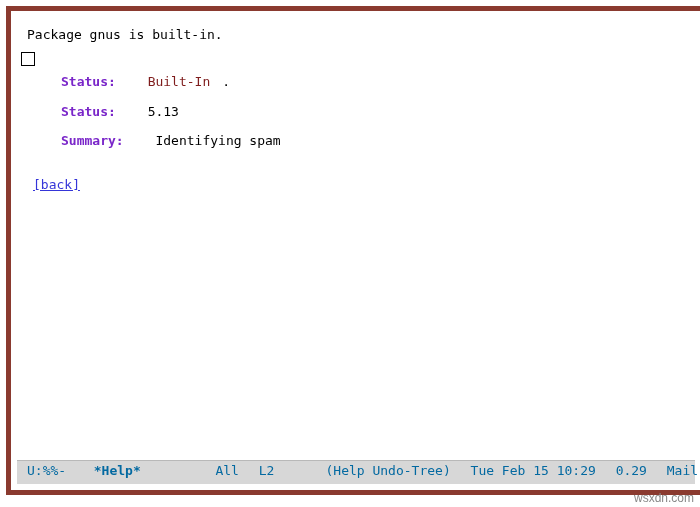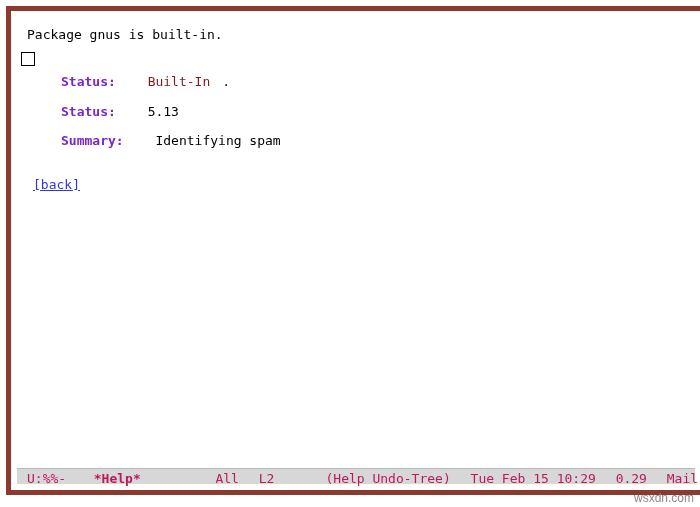--- a/index.html
+++ b/index.html
@@ -35,23 +35,23 @@
       margin-top: 2px;
     }
     .field-row { margin-left: 28px; }
     .field-label { color: #7a26c9; font-weight: bold; margin-top: 41px; }
     .field-value-built-in { color: #7f1d1d; }
     .back-link { color: #3535d8; text-decoration: underline; cursor: pointer; }
     .spacer { height: 14px; }
     .modeline {
       background: #d7d7d7;
       border-top: 1px solid #b8b8b8;
-      height: 16px;
+      height: 24px;
       line-height: 20px;
-      color: #be185d;
+      color: #0369a1;
       padding: 0 4px;
       white-space: pre;
       font-size: 13px;
     }
     .modeline .bufname { font-weight: bold; }
     .attribution {
       position: absolute;
       right: 6px;
       bottom: 2px;
       font-family: Arial, sans-serif;

